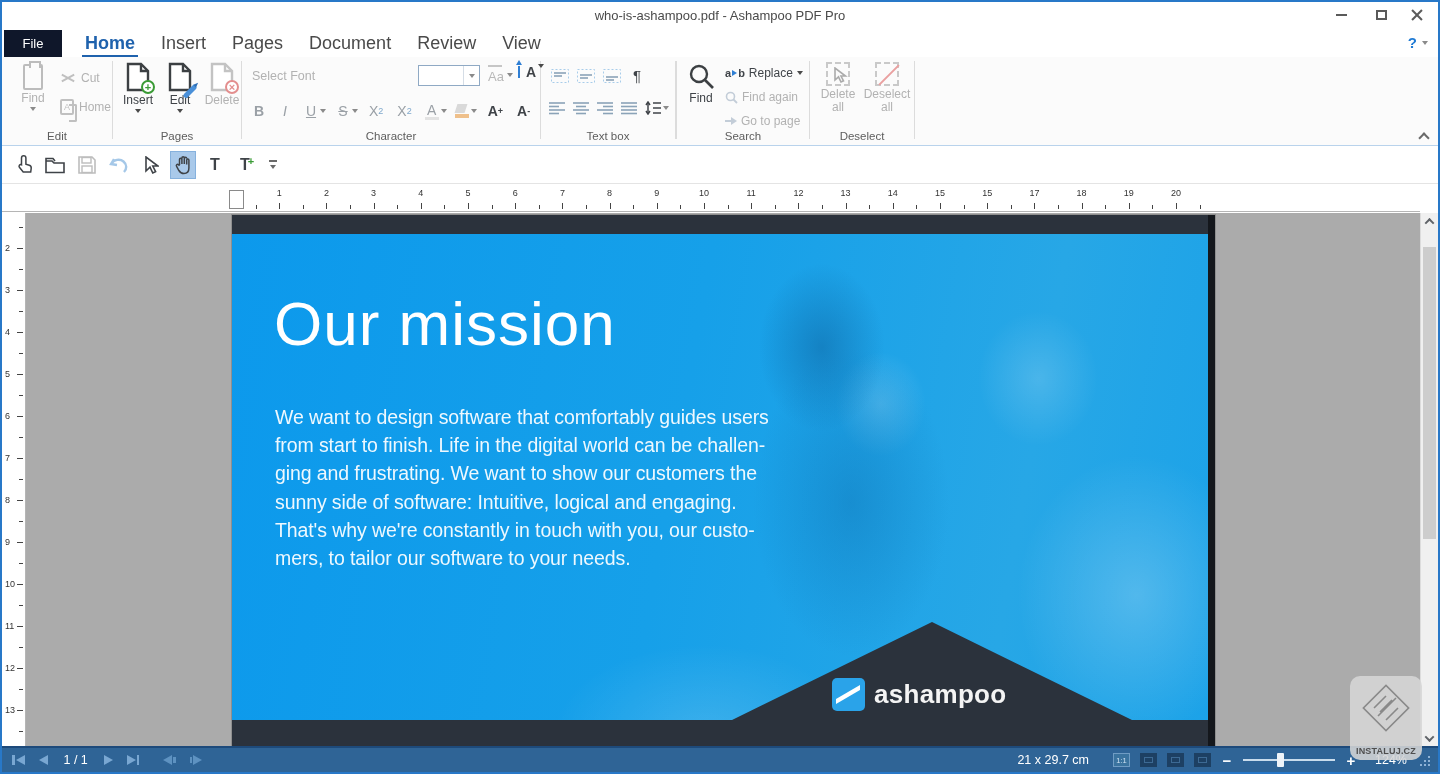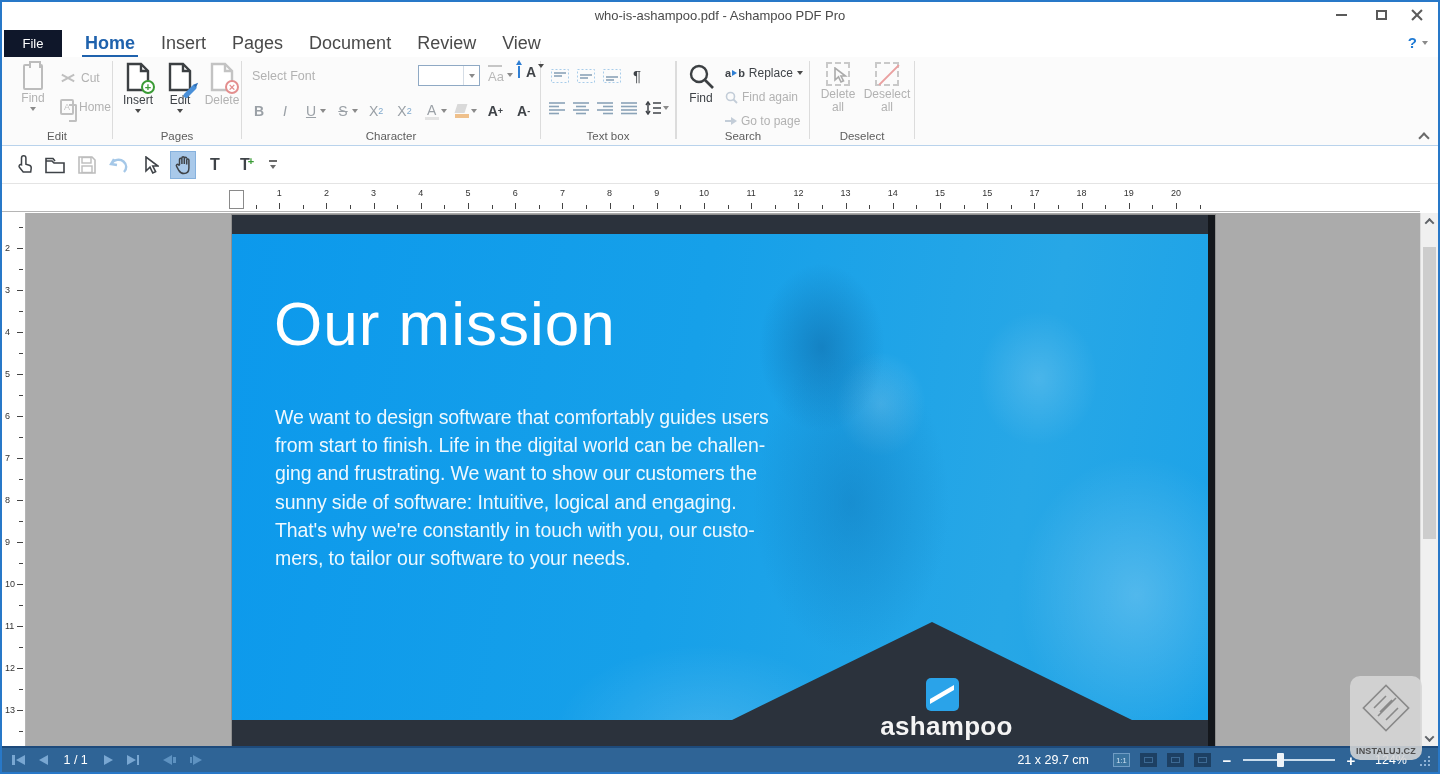--- a/index.html
+++ b/index.html
@@ -141,21 +141,21 @@
       radial-gradient(140px 220px at 63% 52%, rgba(12,110,175,0.40), rgba(12,110,175,0) 70%),
       radial-gradient(60px 70px at 66% 33%, rgba(255,255,255,0.18), rgba(255,255,255,0) 75%),
       radial-gradient(80px 90px at 82% 28%, rgba(255,255,255,0.16), rgba(255,255,255,0) 75%),
       radial-gradient(170px 200px at 92% 70%, rgba(255,255,255,0.22), rgba(255,255,255,0) 70%),
       radial-gradient(200px 120px at 48% 97%, rgba(255,255,255,0.15), rgba(255,255,255,0) 75%),
       linear-gradient(100deg, #0c99ec 0%, #16a0e9 45%, #27a7e6 78%, #1ba2e8 100%);
   }
   .slide-title { position:absolute; left:42px; top:74px; font-size:62px; line-height:70px; font-weight:200; letter-spacing:1px; color:#ffffff; }
   .slide-body { position:absolute; left:43px; top:188px; font-size:19.5px; line-height:28.2px; color:#eef8fe; white-space:pre-line; letter-spacing:-0.1px; }
   .wedge { position:absolute; left:0; bottom:0; width:100%; height:130px; }
-  .slide-logo { position:absolute; left:600px; top:463px; width:220px; display:flex; align-items:center; z-index:2;flex-direction:column; }
+  .slide-logo { position:absolute; left:600px; top:463px; width:220px; display:flex; align-items:center; z-index:2; }
   .logo-sq { width:33px; height:33px; border-radius:5px; background:#2aa3e9; position:relative; overflow:hidden; flex:0 0 auto; }
   .logo-sq svg { display:block; }
   .logo-text { margin-left:9px; font-size:26px; font-weight:bold; color:#f4f4f4; letter-spacing:0.3px; }
   .page-redge { position:absolute; right:0; top:0; bottom:0; width:7px; background:#14171c; }
 
   
   .scrollbar { position:absolute; right:0; top:0; bottom:0; width:18px; background:#f0f0f0; border-left:1px solid #dcdcdc; }
   .sb-btn { position:absolute; left:0; right:0; height:16px; display:flex; align-items:center; justify-content:center; }
   .sb-up { top:0; } .sb-down { bottom:0; }
   .sb-chev { width:7px; height:7px; border-left:2px solid #5f6368; border-top:2px solid #5f6368; }

